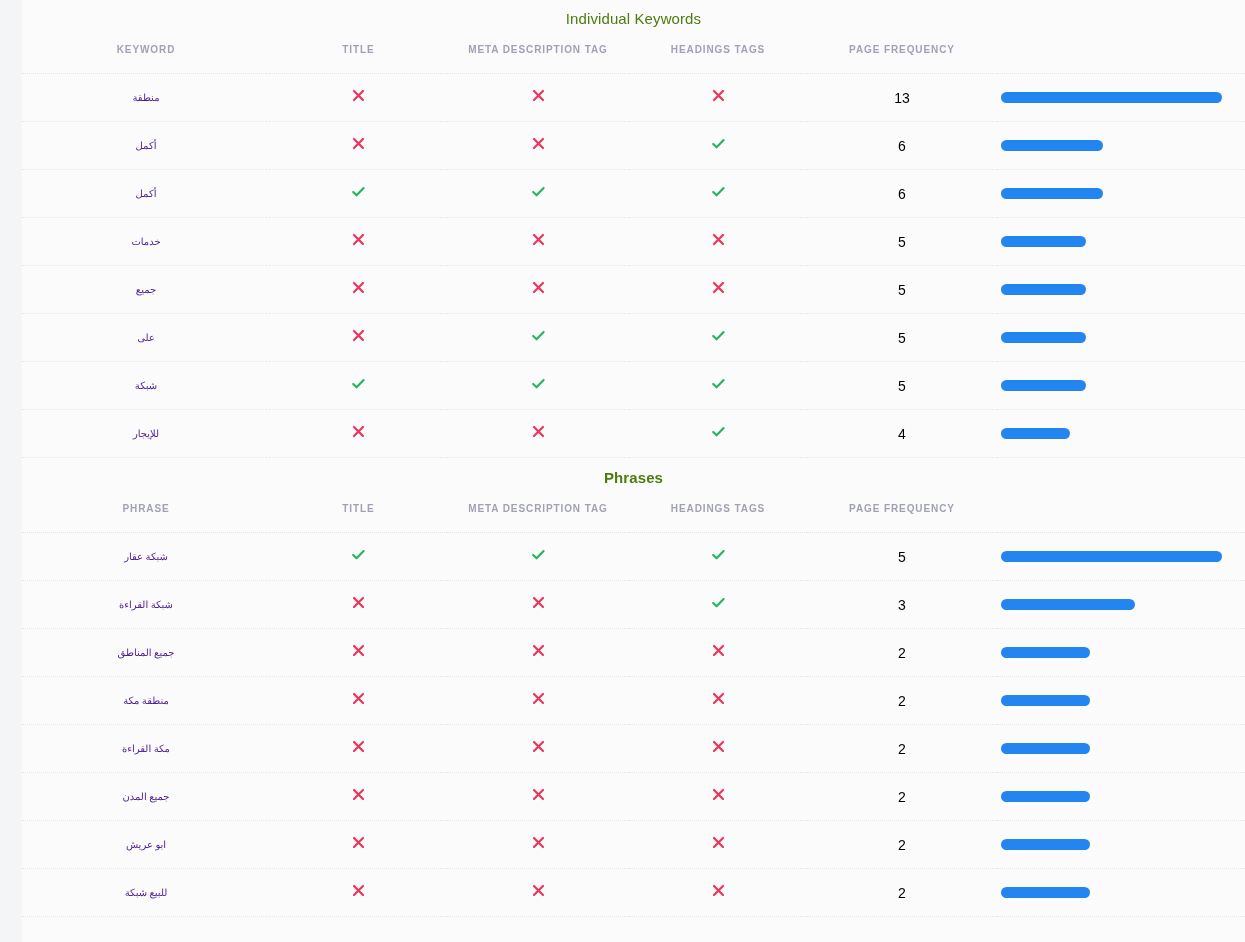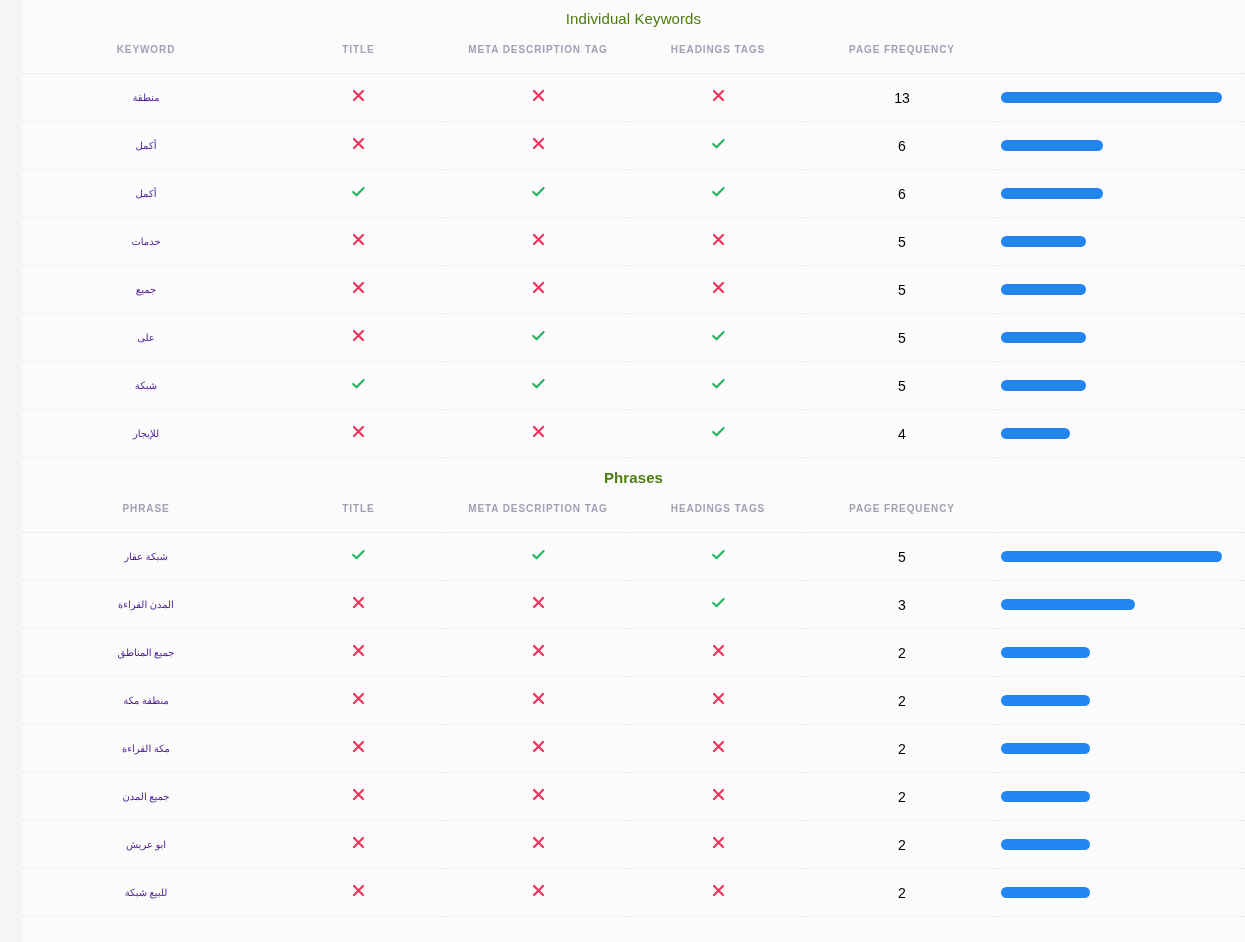--- a/index.html
+++ b/index.html
@@ -339,21 +339,21 @@
                     <path d="M3.2 8.9 L6.6 12.3 L13.6 5.0" fill="none" stroke="#22b45e" stroke-width="2.1" stroke-linecap="round" stroke-linejoin="round"></path>
                   </svg></span></td>
               <td class="freq-cell">5</td>
               <td class="bar-cell">
                 <div class="bar-wrap">
                   <div class="bar" style="width: 221px; background: rgb(34, 133, 240);"></div>
                 </div>
               </td>
             </tr>
             <tr>
-              <td class="term-cell">المدن القراءة</td>
+              <td class="term-cell">شبكة القراءة</td>
               <td><span class="mark"><svg width="15" height="15" viewBox="0 0 15 15" aria-hidden="true">
                     <path d="M3 3 L12 12 M12 3 L3 12" fill="none" stroke="#e8365d" stroke-width="2.2" stroke-linecap="round"></path>
                   </svg></span></td>
               <td><span class="mark"><svg width="15" height="15" viewBox="0 0 15 15" aria-hidden="true">
                     <path d="M3 3 L12 12 M12 3 L3 12" fill="none" stroke="#e8365d" stroke-width="2.2" stroke-linecap="round"></path>
                   </svg></span></td>
               <td><span class="mark"><svg width="17" height="17" viewBox="0 0 17 17" aria-hidden="true">
                     <path d="M3.2 8.9 L6.6 12.3 L13.6 5.0" fill="none" stroke="#22b45e" stroke-width="2.1" stroke-linecap="round" stroke-linejoin="round"></path>
                   </svg></span></td>
               <td class="freq-cell">3</td>

